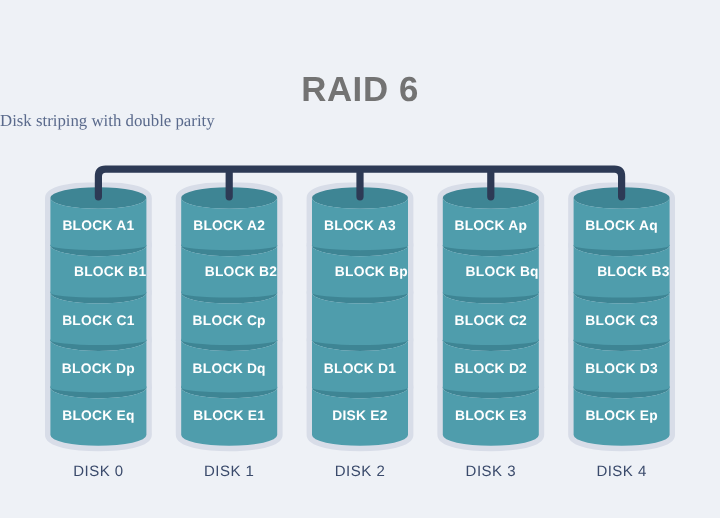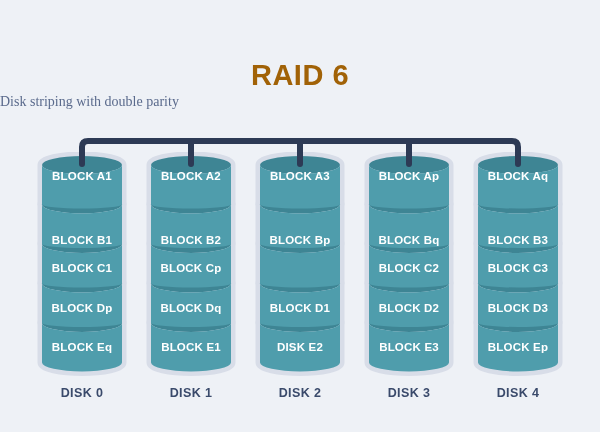--- a/index.html
+++ b/index.html
@@ -7,47 +7,47 @@
     width:600px; height:432px;
     background:#eef1f6;
     font-family:"Liberation Sans", sans-serif;
     position:relative; overflow:hidden;
   }
   .stage { position:absolute; inset:0; }
 
   .title {
     position:absolute; top:41px; left:0; width:100%;
     text-align:center; font-size:29px; font-weight:700;
-    color:#a16207; letter-spacing:0.5px; line-height:1.1;
+    color:#737373; letter-spacing:0.5px; line-height:1.1;
   }
   .subtitle {
     position:absolute; top:80px; left:0; width:100%;
     font-size:14px; font-weight:400;
     color:#5a6a8c; line-height:1.2;font-family:Liberation Serif, serif;
   }
 
   .disks {
     position:absolute; top:152px; left:0; right:0;
     display:flex; justify-content:center; gap:13px;
   }
   .disk { position:relative; width:96px; height:262px; }
   .disk-svg { position:absolute; top:0; left:0; }
 
   .block-label {
     position:absolute; left:8px; width:80px; height:20px;
     line-height:20px; text-align:center;
     color:#ffffff; font-weight:700; font-size:11.5px;
     letter-spacing:0.2px; white-space:nowrap;
   }
-  .bl-0 { top:14px; } .bl-1 { top:78px; } .bl-2 { top:106px; }
+  .bl-0 { top:27px; } .bl-1 { top:65px;text-align:right; } .bl-2 { top:106px; }
   .bl-3 { top:145.5px; } .bl-4 { top:185px; }
 
   .disk-name {
     position:absolute; top:234px; left:0; width:100%;
-    text-align:center; font-size:12.5px; font-weight:700;
+    text-align:center; font-size:12.5px; font-weight:400;
     color:#3a4a6b; letter-spacing:0.4px;
   }
 
   .bus-svg { position:absolute; top:0; left:0; pointer-events:none; }
   .defs-holder { position:absolute; width:0; height:0; overflow:hidden; }
 </style>
 </head>
 <body>
 
 <svg class="defs-holder" aria-hidden="true">

